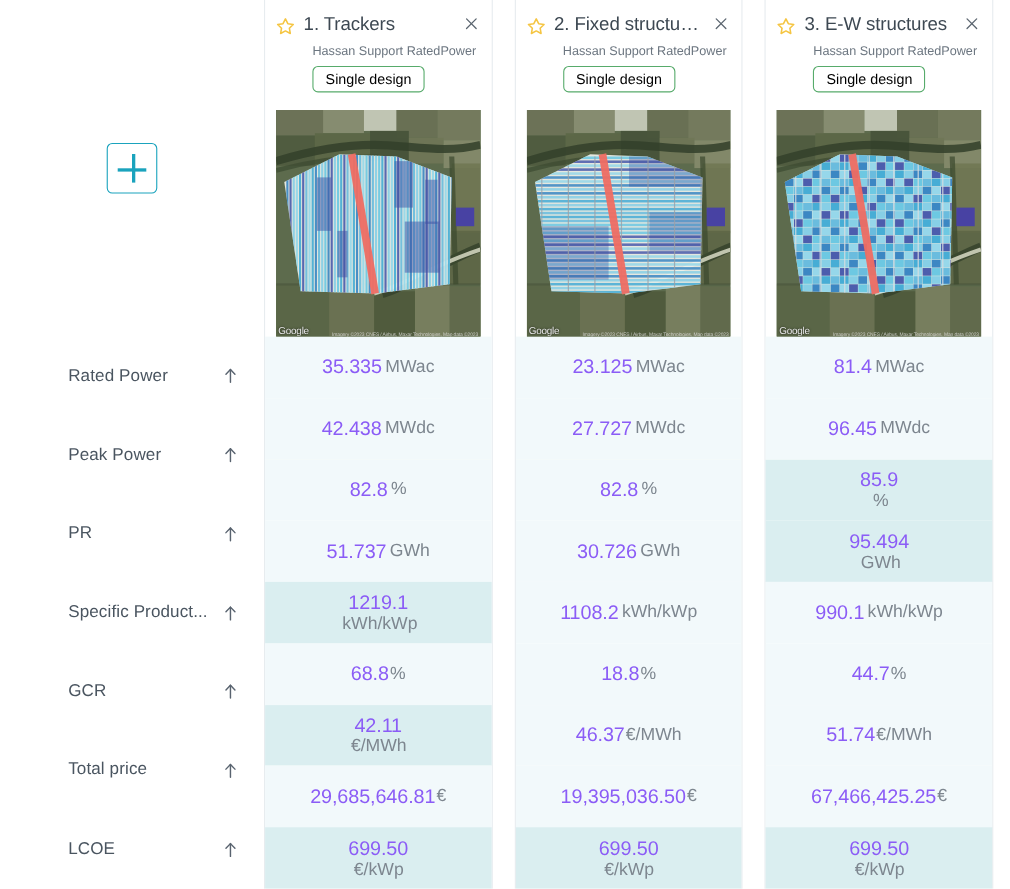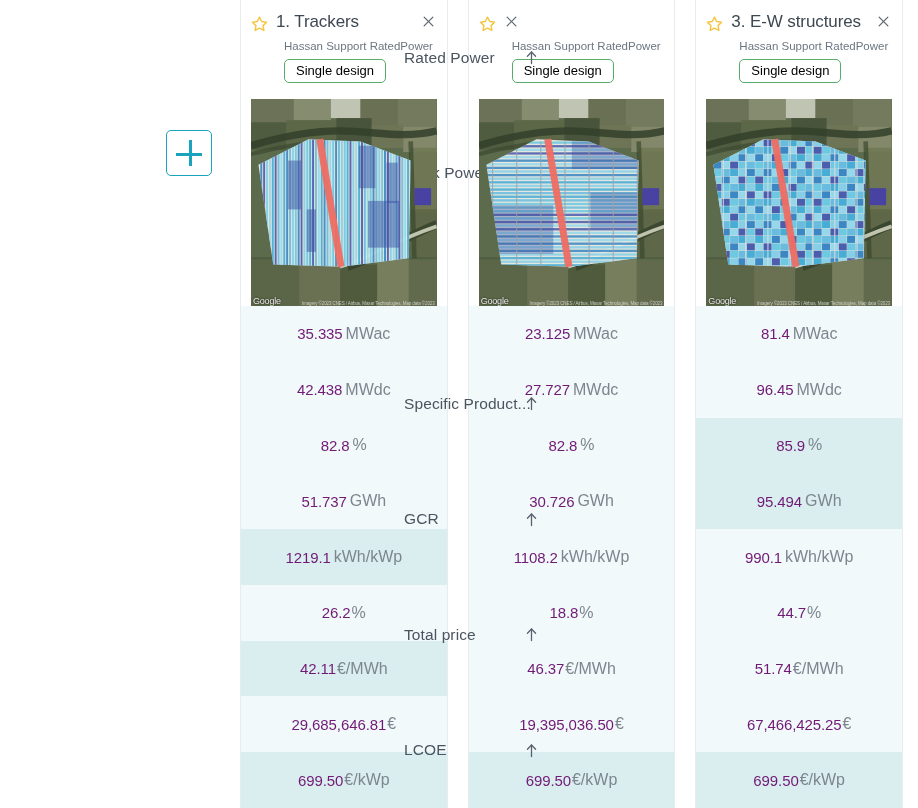--- a/index.html
+++ b/index.html
@@ -16,22 +16,21 @@
     display: flex;
     align-items: stretch;
   }
 
   
   .label-col {
     width: 240px;
     flex: 0 0 240px;
     position: relative;
     display: flex;
-    flex-direction: row;
-    padding-left: 36px;
+    flex-direction: column;
   }
 
   .add-zone {
     height: 306px;
     flex: 0 0 306px;
     display: flex;
     align-items: center;
     justify-content: center;
   }
   .add-btn {
@@ -171,24 +170,24 @@
   }
 
   .card-values { flex: 1 1 auto; display: flex; flex-direction: column; }
   .value-cell {
     flex: 1 1 0;
     display: flex;
     align-items: center;
     justify-content: center;
     background: #f2f9fb;
   }
-  .value-cell.best { background: #daeef0; }
+  .value-cell.best { background: #daeef0; flex-direction: column; }
   .value-num {
-    font-size: 15px;
-    color: #701a75;
+    font-size: 18px;
+    color: #8b5cf6;
     letter-spacing: -0.1px;
   }
   .value-unit {
     font-size: 16px;
     color: #7d868f;
     margin-left: 3px;
     letter-spacing: 0px;
   }
   .value-unit.tight { margin-left: 1px; }
 </style>
@@ -398,21 +397,21 @@
           </div>
           <div class="value-cell">
             <span class="value-num">51.737</span>
             <span class="value-unit">GWh</span>
           </div>
           <div class="value-cell best">
             <span class="value-num">1219.1</span>
             <span class="value-unit">kWh/kWp</span>
           </div>
           <div class="value-cell">
-            <span class="value-num">26.2</span>
+            <span class="value-num">68.8</span>
             <span class="value-unit tight">%</span>
           </div>
           <div class="value-cell best">
             <span class="value-num">42.11</span>
             <span class="value-unit tight">€/MWh</span>
           </div>
           <div class="value-cell">
             <span class="value-num">29,685,646.81</span>
             <span class="value-unit tight">€</span>
           </div>
@@ -421,20 +420,21 @@
             <span class="value-unit tight">€/kWp</span>
           </div>
         </div>
       </div>
       <div class="card">
         <div class="card-head">
           <div class="card-title-row">
             <span class="star-icon"><svg width="17" height="17" viewBox="0 0 24 24" fill="none" stroke="#f5c542" stroke-width="2" stroke-linejoin="round" stroke-linecap="round">
                 <polygon points="12,3 15.1,9.2 22,10.2 17,15 18.2,21.8 12,18.5 5.8,21.8 7,15 2,10.2 8.9,9.2"></polygon>
               </svg></span>
+            <span class="card-title">2. Fixed structures</span>
             <span class="close-icon"><svg width="15" height="15" viewBox="0 0 24 24" fill="none" stroke="#5c6670" stroke-width="1.9" stroke-linecap="round">
                 <line x1="5" y1="5" x2="19" y2="19"></line>
                 <line x1="19" y1="5" x2="5" y2="19"></line>
               </svg></span>
           </div>
           <div class="card-sub">Hassan Support RatedPower</div>
           <div class="badge-row"><span class="badge">Single design</span></div>
           <div class="thumb">
             <svg viewBox="0 0 200 195" preserveAspectRatio="none" aria-hidden="true">
               <defs>

